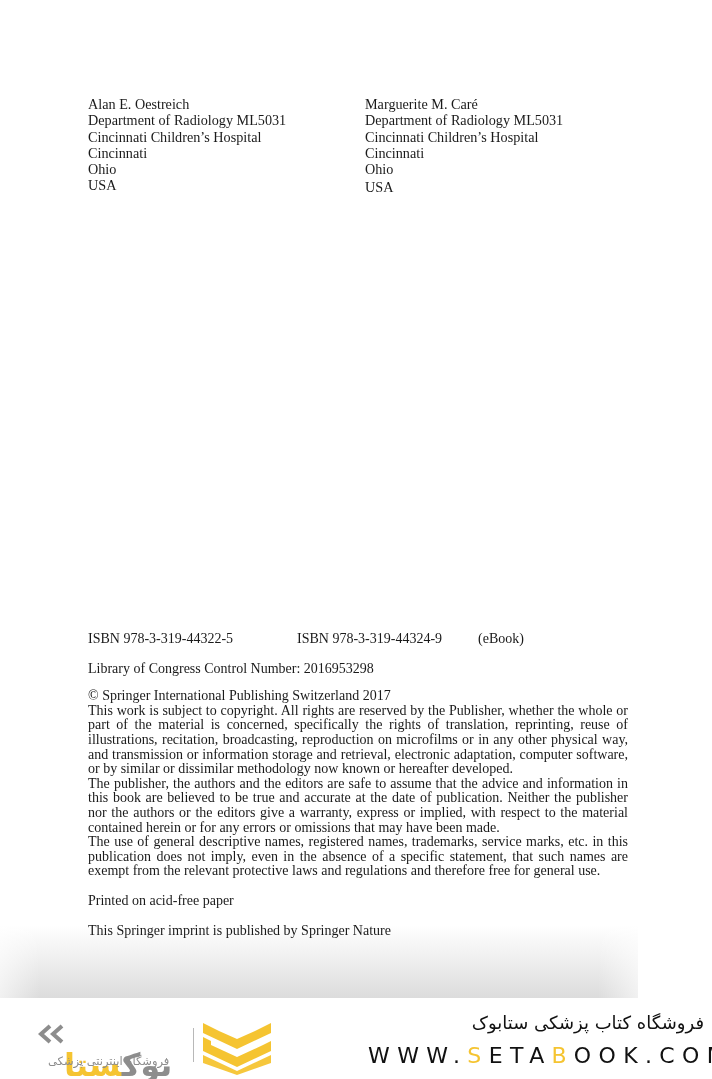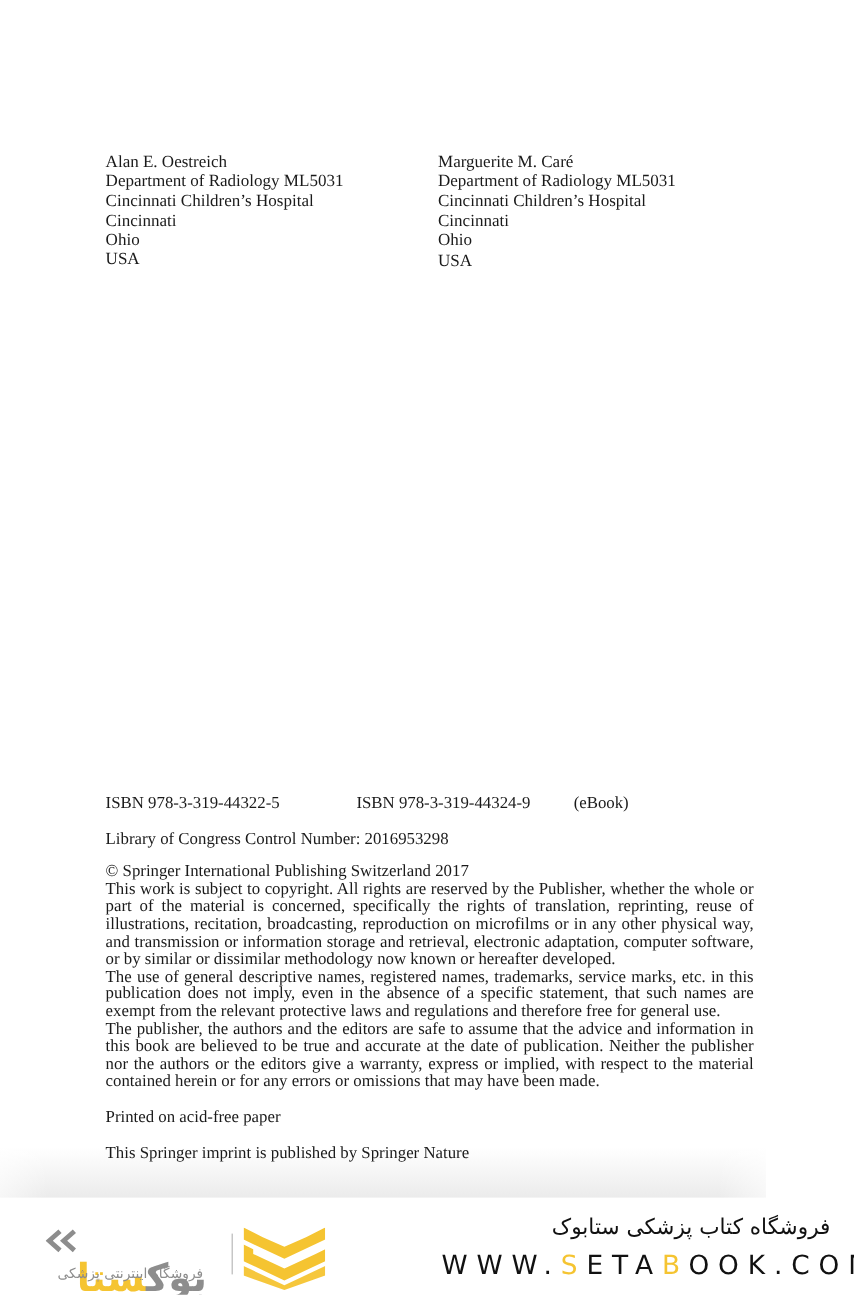--- a/index.html
+++ b/index.html
@@ -5,21 +5,20 @@
   html, body { margin: 0; padding: 0; }
   body {
     width: 712px; height: 1079px; position: relative; overflow: hidden;
     background: #ffffff;
     font-family: "Liberation Serif", "DejaVu Serif", serif;
     color: #1a1a1a;
   }
   .page {
     position: absolute; left: 0; top: 0; width: 638px; height: 998px;
     background: linear-gradient(to bottom, #ffffff 0px, #ffffff 925px, #f1f1f1 955px, #e2e2e2 985px, #dcdcdc 998px);
-    margin-top: 31px;
   }
   .page::before, .page::after {
     content: ""; position: absolute; top: 900px; bottom: 0; width: 40px;
   }
   .page::before { left: 0; background: linear-gradient(to right, rgba(255,255,255,0.6), rgba(255,255,255,0)); }
   .page::after { right: 0; background: linear-gradient(to left, rgba(255,255,255,0.6), rgba(255,255,255,0)); }
 
   .author-block {
     position: absolute; top: 96px;
     font-size: 14.2px; line-height: 16.3px;
@@ -61,21 +60,21 @@
   .logo-sub {
     position: absolute; left: 12px; top: 38px; font-family: "DejaVu Sans", sans-serif;
     font-size: 11.5px; color: #8d8d8d; white-space: nowrap; direction: rtl;
   }
   .logo-divider {
     position: absolute; left: 193px; top: 1028px; width: 1px; height: 34px; background: #b8b8b8;
   }
   .logo-mark { position: absolute; left: 203px; top: 1023px; width: 68px; height: 52px; }
 
   .store-name {
-    position: absolute; right: 20px; top: 1012px;
+    position: absolute; right: 8px; top: 1012px;
     font-family: "DejaVu Sans", sans-serif; font-size: 18px; color: #111;
     direction: rtl; white-space: nowrap;
   }
   .store-url {
     position: absolute; left: 368px; top: 1043px;
     font-family: "DejaVu Sans", sans-serif; font-size: 22px; letter-spacing: 7.4px;
     color: #111; white-space: nowrap;
   }
   .store-url .accent { color: #f5c431; }
 </style>
@@ -104,22 +103,22 @@
 
   <div class="imprint">
     <div class="isbn-row">
       <span class="isbn-print">ISBN 978-3-319-44322-5</span>
       <span class="isbn-ebook-label">ISBN 978-3-319-44324-9</span>
       <span class="isbn-ebook-type">(eBook)</span>
     </div>
     <span class="lccn">Library of Congress Control Number: 2016953298</span>
     <span class="copyright">© Springer International Publishing Switzerland 2017</span>
     <span class="para">This work is subject to copyright. All rights are reserved by the Publisher, whether the whole or part of the material is concerned, specifically the rights of translation, reprinting, reuse of illustrations, recitation, broadcasting, reproduction on microfilms or in any other physical way, and transmission or information storage and retrieval, electronic adaptation, computer software, or by similar or dissimilar methodology now known or hereafter developed.</span>
+    <span class="para">The publisher, the authors and the editors are safe to assume that the advice and information in this book are believed to be true and accurate at the date of publication. Neither the publisher nor the authors or the editors give a warranty, express or implied, with respect to the material contained herein or for any errors or omissions that may have been made.</span>
     <span class="para">The use of general descriptive names, registered names, trademarks, service marks, etc. in this publication does not imply, even in the absence of a specific statement, that such names are exempt from the relevant protective laws and regulations and therefore free for general use.</span>
-    <span class="para">The publisher, the authors and the editors are safe to assume that the advice and information in this book are believed to be true and accurate at the date of publication. Neither the publisher nor the authors or the editors give a warranty, express or implied, with respect to the material contained herein or for any errors or omissions that may have been made.</span>
     <span class="printed">Printed on acid-free paper</span>
     <span class="springer-nature">This Springer imprint is published by Springer Nature</span>
   </div>
 </div>
 
 <div class="footer"></div>
 
 <div class="logo-wrap">
   <svg class="logo-chevrons" viewBox="0 0 34 20">
     <polyline points="12,2 3,10 12,18" fill="none" stroke="#8d8d8d" stroke-width="4"></polyline>

